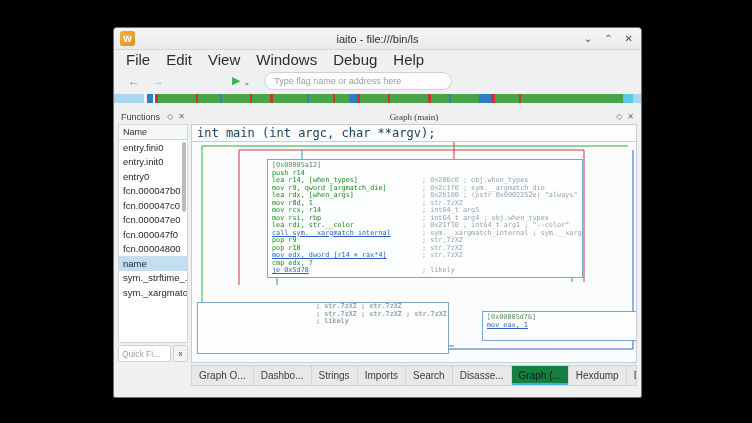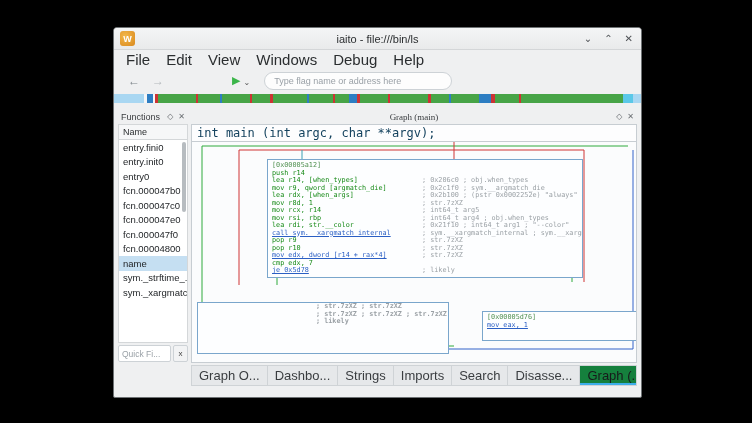--- a/index.html
+++ b/index.html
@@ -69,21 +69,21 @@
   .bb .ins{display:inline-block;width:150px;flex:0 0 auto;}
   .bb-left .ln{padding-left:118px;}
   .k-a{color:#4f8f4f;} .k-g{color:#178a17;} .k-b{color:#2b5fc4;text-decoration:underline;}
   .cmt{color:#9aa0a5;}
   #bb-main{left:75px;top:17px;width:310px;height:115px;padding:2px 0 0 4px;}
   #bb-left{left:5px;top:160px;width:250px;height:50px;font-weight:bold;}
   #bb-right{left:290px;top:141px;width:150px;height:26px;padding:2px 0 0 4px;margin-top:28px;}
   
   .tabbar{height:19px;margin-top:2px;display:flex;align-items:stretch;background:#e6e8ea;
           border:1px solid #cfd3d6;flex:0 0 auto;overflow:hidden;}
-  .tab{font-size:13px;color:#3a3d40;padding:0 7px;display:flex;align-items:center;
+  .tab{font-size:10px;color:#3a3d40;padding:0 7px;display:flex;align-items:center;
        border-right:1px solid #cfd3d6;white-space:nowrap;}
   .tab.sel{background:#15803d;box-shadow:inset 0 -2px 0 #3daee9;color:#17191b;}
 </style>
 </head>
 <body>
 
 <div class="stage">
   <div class="window">
 
     <div class="titlebar">

